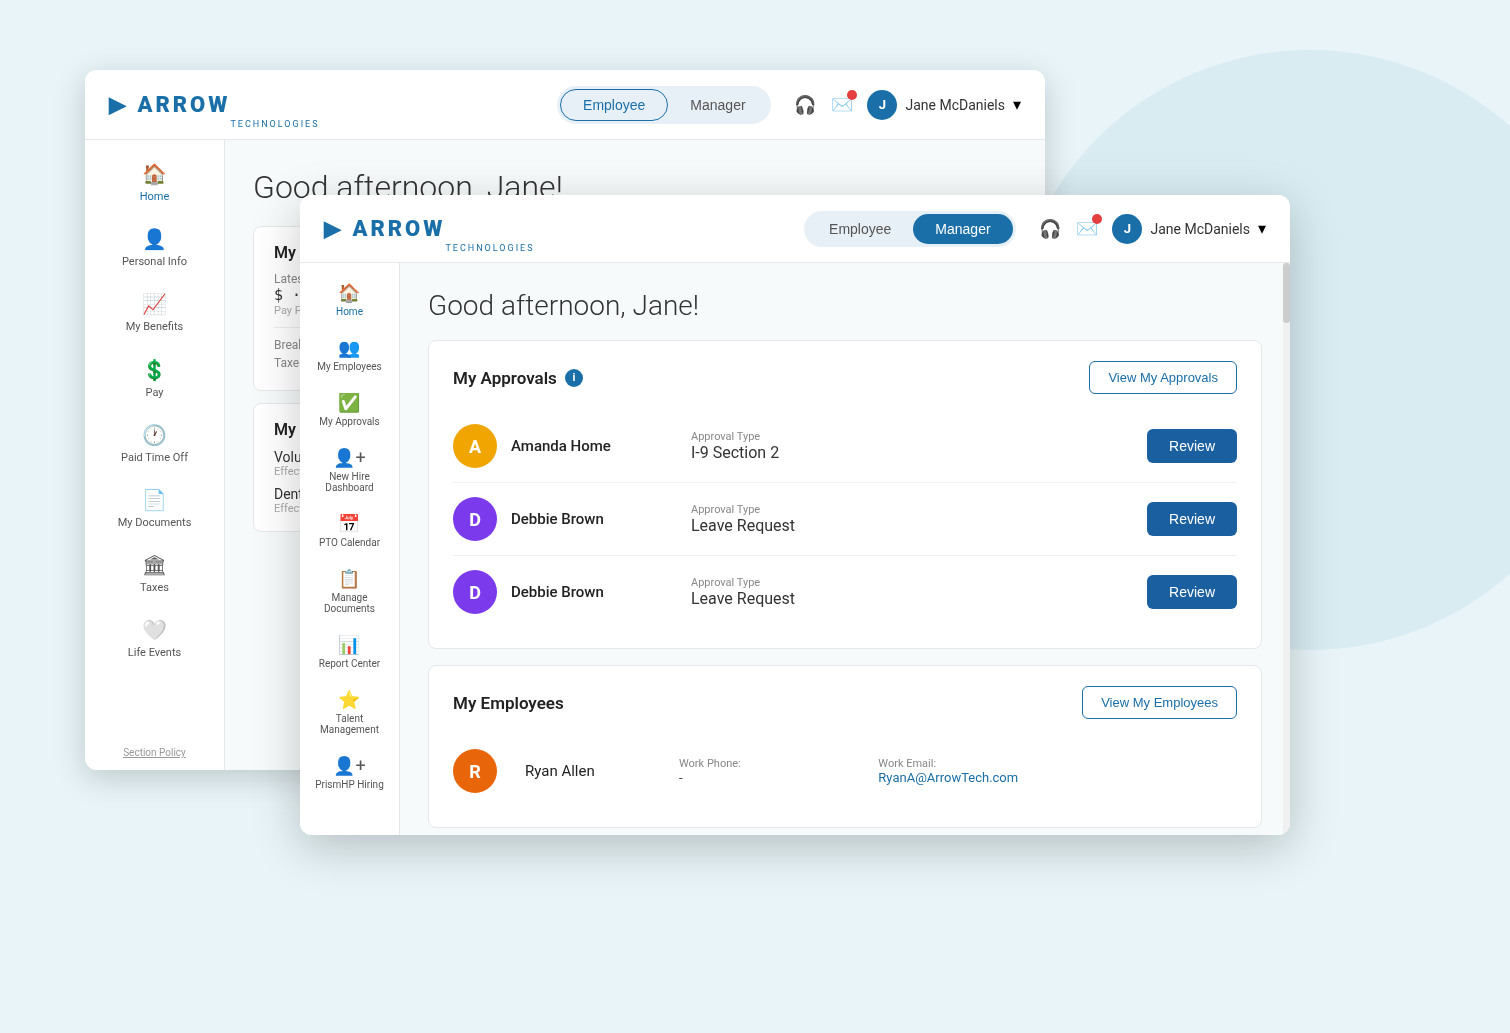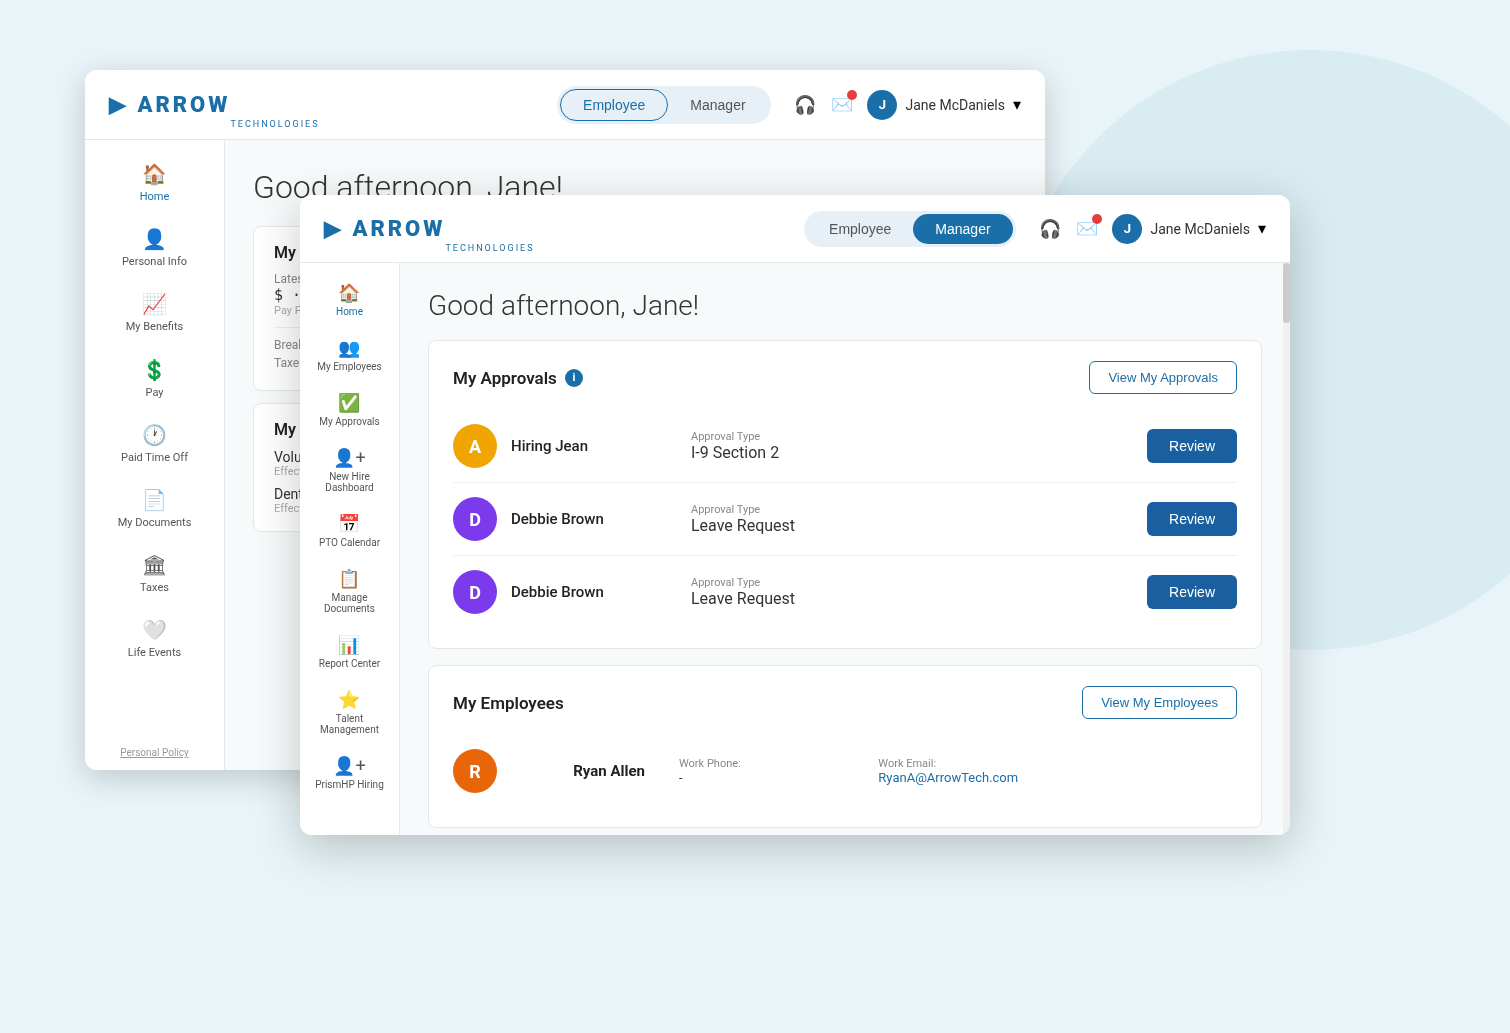--- a/index.html
+++ b/index.html
@@ -304,21 +304,21 @@
       font-size: 14px;
       font-weight: 500;
       cursor: pointer;
     }
 
     .employee-row {
       display: flex;
       align-items: center;
       padding: 14px 0;
     }
-    .emp-name { font-size: 15px; font-weight: 700; color: #222; text-align: right; }
+    .emp-name { font-size: 15px; font-weight: 400; color: #222; }
     .emp-detail-label { font-size: 11px; color: #888; }
     .emp-detail-value { font-size: 13px; color: #333; }
     .emp-email { color: #1a6fa8; font-size: 13px; }
 
     
     .partial-section {
       background: #fff;
       border-radius: 8px;
       padding: 16px 20px;
       border: 1px solid #e5e7eb;
@@ -473,21 +473,21 @@
         <span>My Documents</span>
       </div>
       <div class="sidebar-item-back">
         <span class="sidebar-icon">🏛</span>
         <span>Taxes</span>
       </div>
       <div class="sidebar-item-back">
         <span class="sidebar-icon">🤍</span>
         <span>Life Events</span>
       </div>
-      <div class="sidebar-privacy">Personal Policy</div>
+      <div class="sidebar-privacy">Section Policy</div>
     </div>
 
     <div class="main-content-back">
       <div class="greeting">Good afternoon, Jane!</div>
 
       <div class="partial-section">
         <div class="partial-section-title">
           <span>My Pay</span>
           &nbsp;
           <span style="font-size:13px;color:#888;font-weight:400;cursor:pointer">S...</span>
@@ -601,21 +601,21 @@
             <span>My Approvals</span>
             <span class="info-icon">i</span>
           </div>
           <button class="view-btn">View My Approvals</button>
         </div>
 
         <div class="approval-row">
           <div class="avatar-circle avatar-yellow">
             <span>A</span>
           </div>
-          <div class="approval-name">Hiring Jean</div>
+          <div class="approval-name">Amanda Home</div>
           <div class="approval-type-area">
             <div class="approval-type-label">Approval Type</div>
             <div class="approval-type-value">I-9 Section 2</div>
           </div>
           <button class="review-btn">Review</button>
         </div>
 
         <div class="approval-row">
           <div class="avatar-circle avatar-purple">
             <span>D</span>

